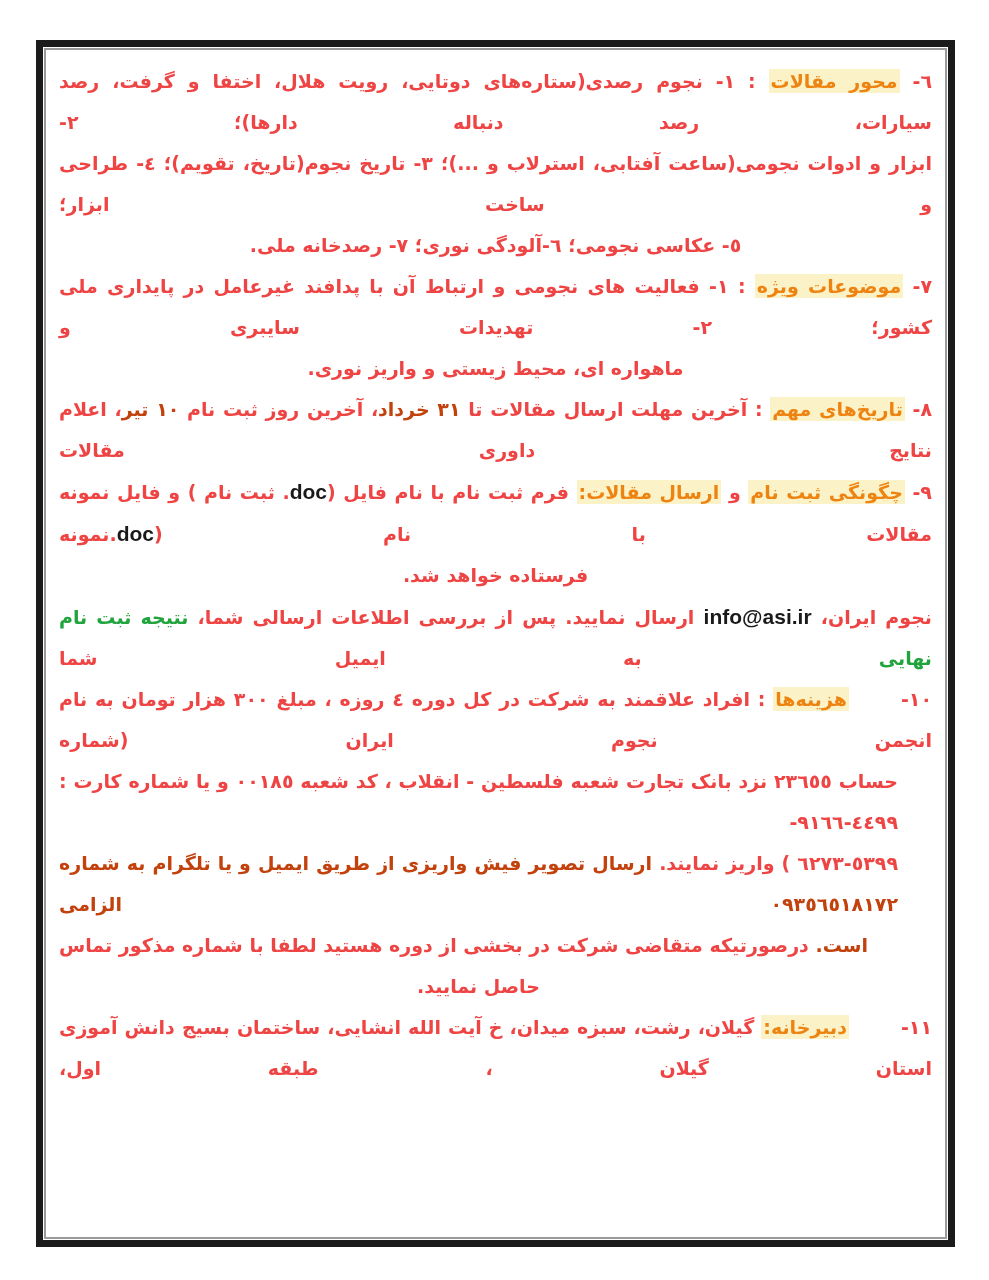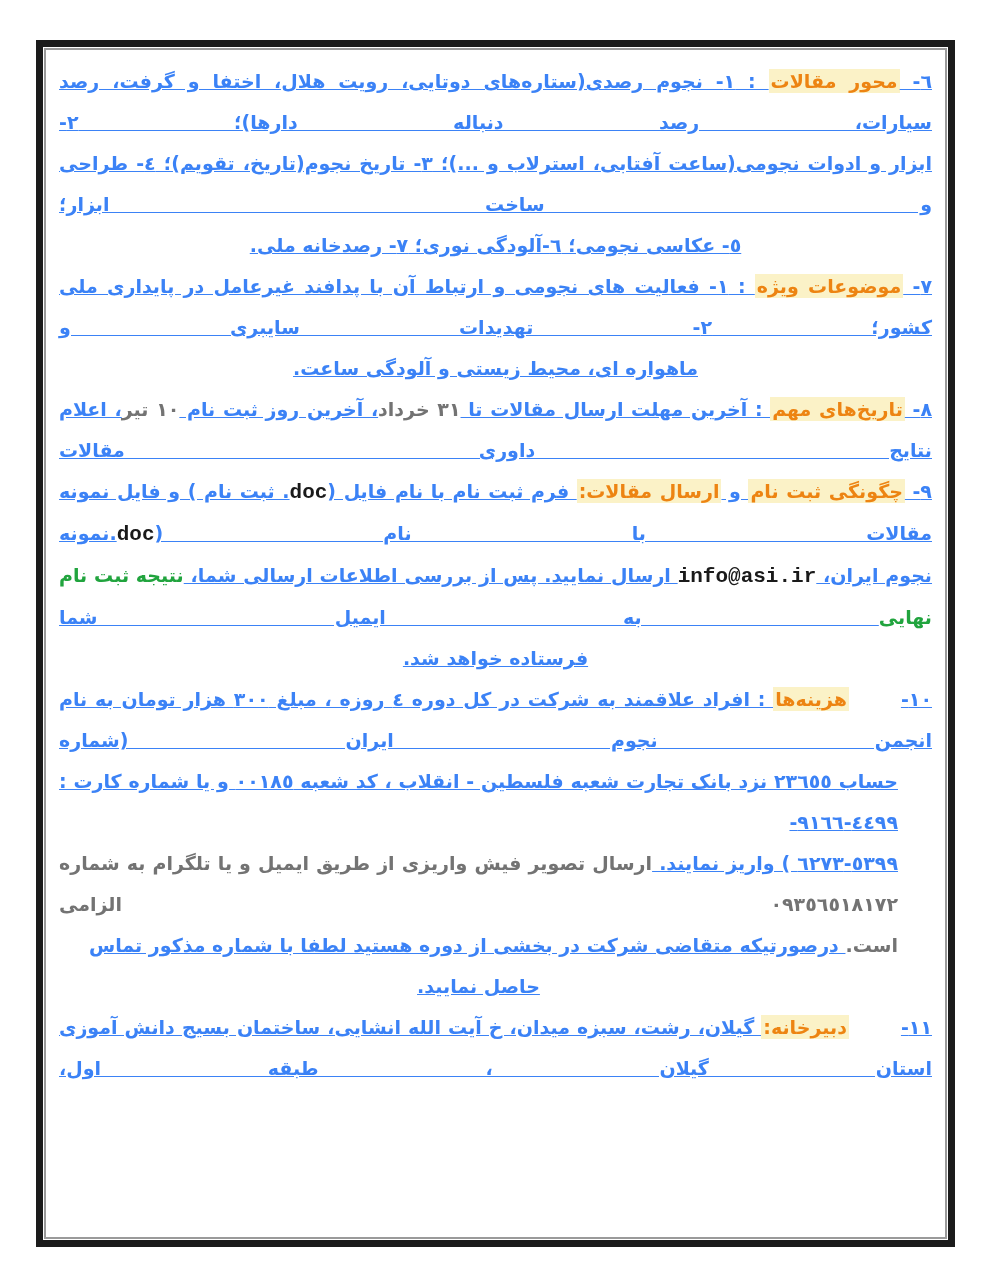--- a/index.html
+++ b/index.html
@@ -40,61 +40,61 @@
     line-height: 41px;
   }
   .doc-item { margin: 0; }
   .line {
     direction: rtl;
     text-align: justify;
     text-align-last: justify;
     white-space: normal;
   }
   .line.center {
-    text-align: right;
+    text-align: left;
     text-align-last: center;
   }
   
   .hang .line { padding-right: 34px; }
   .hang .line:first-child { padding-right: 0; }
 
-  .seg-black { color: #3b82f6; text-decoration: underline; }
+  .seg-black { color: #ef4444; }
   .seg-orange { color: #ed8412; }
   .seg-highlight { background: #fbf2c7; padding: 1px 2px; margin-top: 8px; }
-  .seg-red { color: #737373; }
+  .seg-red { color: #c2410c; }
   .seg-green { color: #21a43e; }
   .seg-latin {
-    font-family: Liberation Mono, monospace;
+    font-family: Liberation Sans, sans-serif;
     font-weight: 700;
     font-size: 21px;
   }
   .tab { display: inline-block; width: 52px; }
 </style>
 </head>
 <body>
 
 <div class="page">
   <div class="frame">
     <div class="content">
       <div class="doc-item">
           <div class="line"><span class="seg-black">٦- </span><span class="seg-orange seg-highlight">محور مقالات</span><span class="seg-black"> : ١- نجوم رصدی(ستاره‌های دوتایی، رویت هلال، اختفا و گرفت، رصد سیارات، رصد دنباله دارها)؛ ٢-</span></div>
           <div class="line"><span class="seg-black">ابزار و ادوات نجومی(ساعت آفتابی، استرلاب و ...)؛ ٣- تاریخ نجوم(تاریخ، تقویم)؛ ٤- طراحی و ساخت ابزار؛</span></div>
           <div class="line center"><span class="seg-black">٥- عکاسی نجومی؛ ٦-آلودگی نوری؛ ٧- رصدخانه ملی.</span></div>
         </div>
       <div class="doc-item">
           <div class="line"><span class="seg-black">٧- </span><span class="seg-orange seg-highlight">موضوعات ویژه</span><span class="seg-black"> : ١- فعالیت های نجومی و ارتباط آن با پدافند غیرعامل در پایداری ملی کشور؛ ٢- تهدیدات سایبری و</span></div>
-          <div class="line center"><span class="seg-black">ماهواره ای، محیط زیستی و آلودگی ساعت.</span></div>
+          <div class="line center"><span class="seg-black">ماهواره ای، محیط زیستی و واریز نوری.</span></div>
         </div>
       <div class="doc-item">
           <div class="line"><span class="seg-black">٨- </span><span class="seg-orange seg-highlight">تاریخ‌های مهم</span><span class="seg-black"> : آخرین مهلت ارسال مقالات تا  </span><span class="seg-red">٣١ خرداد</span><span class="seg-black">، آخرین روز ثبت نام </span><span class="seg-red">١٠ تیر</span><span class="seg-black">، اعلام نتایج داوری مقالات</span></div>
         </div>
       <div class="doc-item">
           <div class="line"><span class="seg-black">٩- </span><span class="seg-orange seg-highlight">چگونگی ثبت نام</span><span class="seg-black"> و </span><span class="seg-orange seg-highlight">ارسال مقالات:</span><span class="seg-black"> فرم ثبت نام با نام فایل (</span><span class="seg-latin">doc</span><span class="seg-black">. ثبت نام ) و فایل نمونه مقالات با نام (</span><span class="seg-latin">doc</span><span class="seg-black">.نمونه</span></div>
+          <div class="line center"><span class="seg-black">فرستاده خواهد شد.</span></div>
           <div class="line"><span class="seg-black">نجوم ایران، </span><span class="seg-latin">info@asi.ir</span><span class="seg-black"> ارسال نمایید. پس از بررسی اطلاعات ارسالی شما، </span><span class="seg-green">نتیجه ثبت نام نهایی</span><span class="seg-black"> به ایمیل شما</span></div>
-          <div class="line center"><span class="seg-black">فرستاده خواهد شد.</span></div>
         </div>
       <div class="doc-item hang">
           <div class="line"><span class="seg-black">١٠-</span><span class="tab"></span><span class="seg-orange seg-highlight">هزینه‌ها</span><span class="seg-black"> : افراد علاقمند به شرکت در کل دوره ٤ روزه ، مبلغ ٣٠٠ هزار تومان به نام انجمن نجوم ایران (شماره</span></div>
           <div class="line"><span class="seg-black">حساب  ٢٣٦٥٥  نزد بانک تجارت شعبه فلسطین - انقلاب ، کد شعبه  ٠٠١٨٥   و یا شماره کارت : ٤٤٩٩-٩١٦٦-</span></div>
           <div class="line"><span class="seg-black">٥٣٩٩-٦٢٧٣ ) واریز نمایند. </span><span class="seg-red">ارسال تصویر فیش واریزی از طریق ایمیل و یا تلگرام به شماره ٠٩٣٥٦٥١٨١٧٢ الزامی</span></div>
           <div class="line center"><span class="seg-red">است.</span><span class="seg-black"> درصورتیکه متقاضی شرکت در بخشی از دوره هستید لطفا با شماره مذکور تماس حاصل نمایید.</span></div>
         </div>
       <div class="doc-item hang">
           <div class="line"><span class="seg-black">١١-</span><span class="tab"></span><span class="seg-orange seg-highlight">دبیرخانه:</span><span class="seg-black"> گیلان، رشت، سبزه میدان، خ آیت الله انشایی، ساختمان بسیج دانش آموزی استان گیلان ، طبقه اول،</span></div>
         </div>

